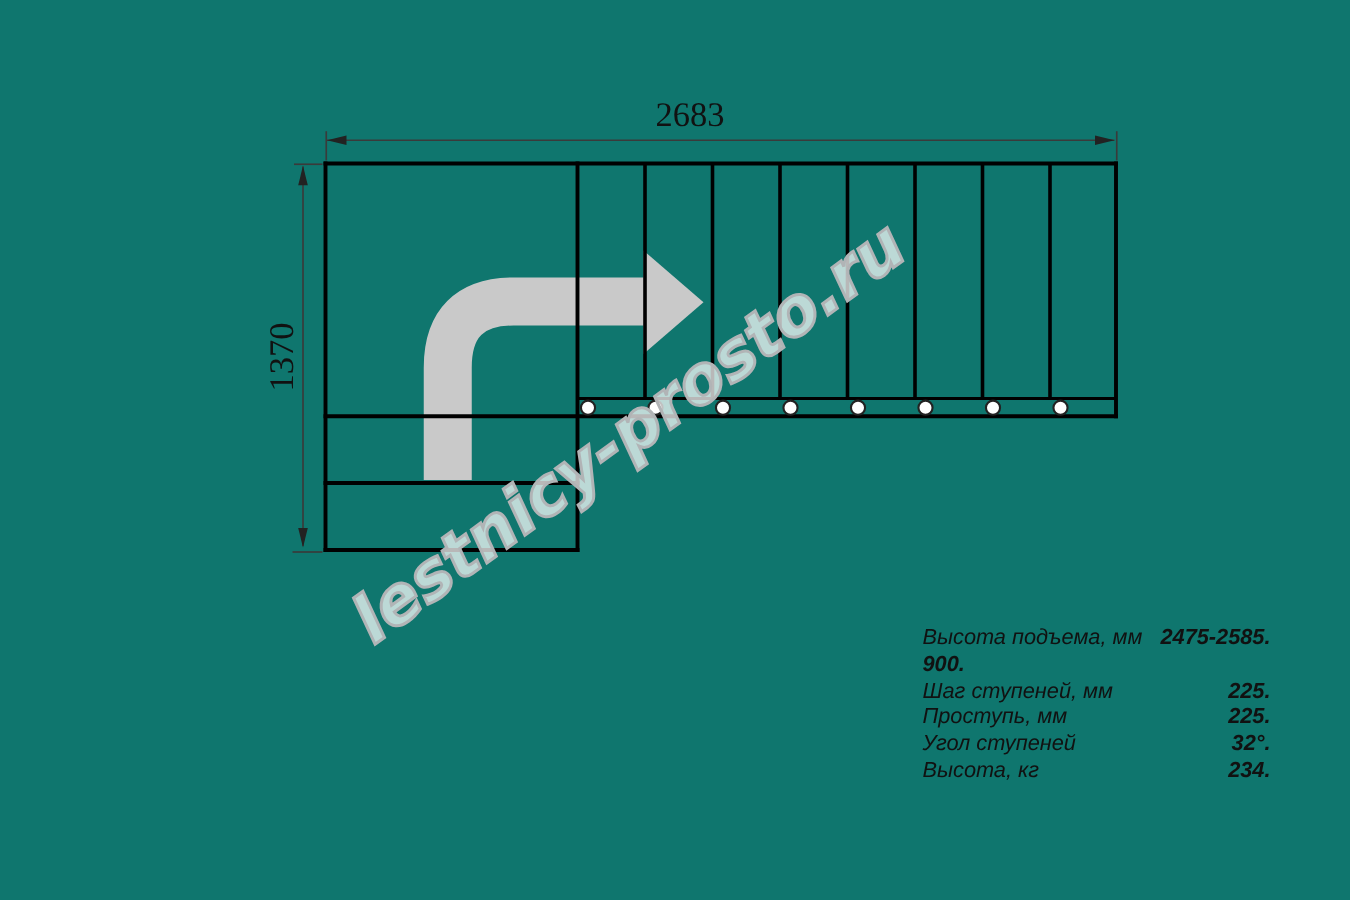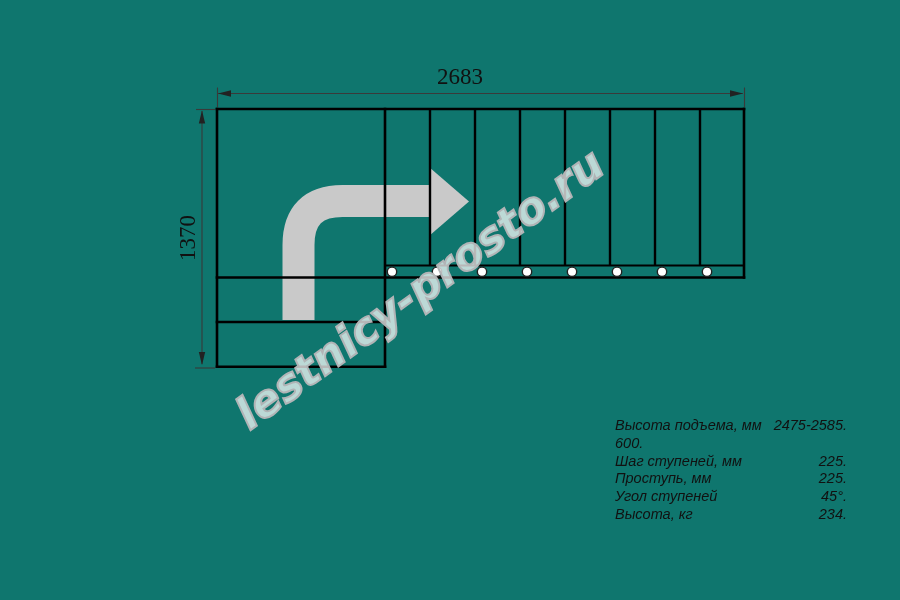--- a/index.html
+++ b/index.html
@@ -27,21 +27,21 @@
     -webkit-text-stroke:2px #b1b4b6;
   }
   .specs{
     position:absolute;left:615px;top:417px;width:232px;
     font-style:italic;font-size:14.5px;color:#111;
   }
   .spec-row{
     display:flex;justify-content:space-between;
     height:17.8px;line-height:17.8px;white-space:nowrap;gap:12px;
   }
-  .spec-value{text-align:right;}
+  .spec-value{text-align:right;font-weight:bold;}
 </style>
 </head>
 <body>
 
 <div class="canvas">
 
   <svg class="plan-svg" width="900" height="600" viewBox="0 0 900 600">
 
     <g>
       <path d="M298.5,320 L298.5,245 Q298.5,201 342.5,201 L430,201" fill="none" stroke="#c9c9c9" stroke-width="32"></path>
@@ -102,33 +102,33 @@
   <div class="dim-label dim-height">1370</div>
 
   <div class="watermark">lestnicy-prosto.ru</div>
 
   <div class="specs">
     <div class="spec-row">
       <span class="spec-label">Высота подъема, мм</span>
       <span class="spec-value">2475-2585.</span>
     </div>
     <div class="spec-row">
-      <span class="spec-value">600.</span>
+      <span class="spec-value">900.</span>
     </div>
     <div class="spec-row">
       <span class="spec-label">Шаг ступеней, мм</span>
       <span class="spec-value">225.</span>
     </div>
     <div class="spec-row">
       <span class="spec-label">Проступь, мм</span>
       <span class="spec-value">225.</span>
     </div>
     <div class="spec-row">
       <span class="spec-label">Угол ступеней</span>
-      <span class="spec-value">45°.</span>
+      <span class="spec-value">32°.</span>
     </div>
     <div class="spec-row">
       <span class="spec-label">Высота, кг</span>
       <span class="spec-value">234.</span>
     </div>
   </div>
 
 </div>
 
 </body></html>

